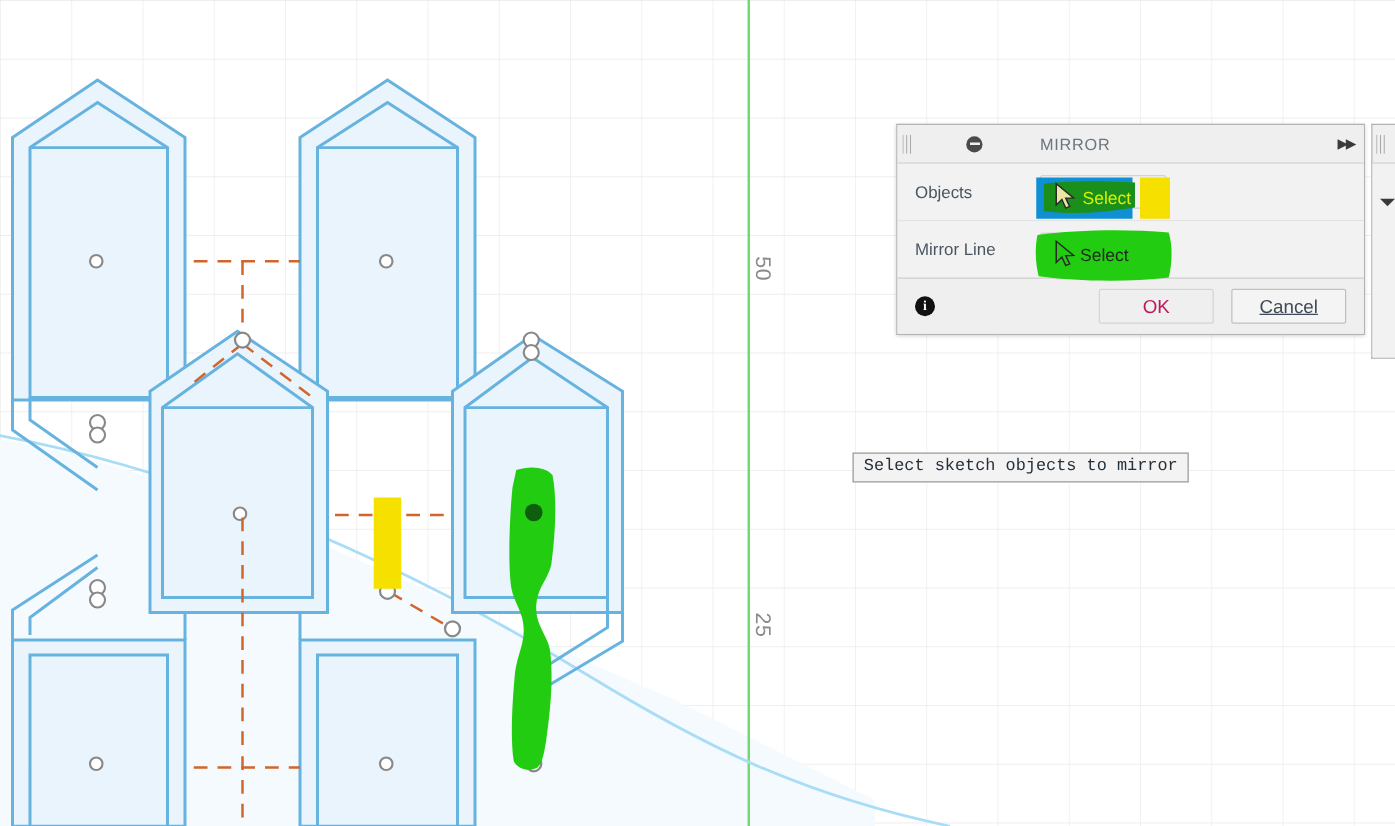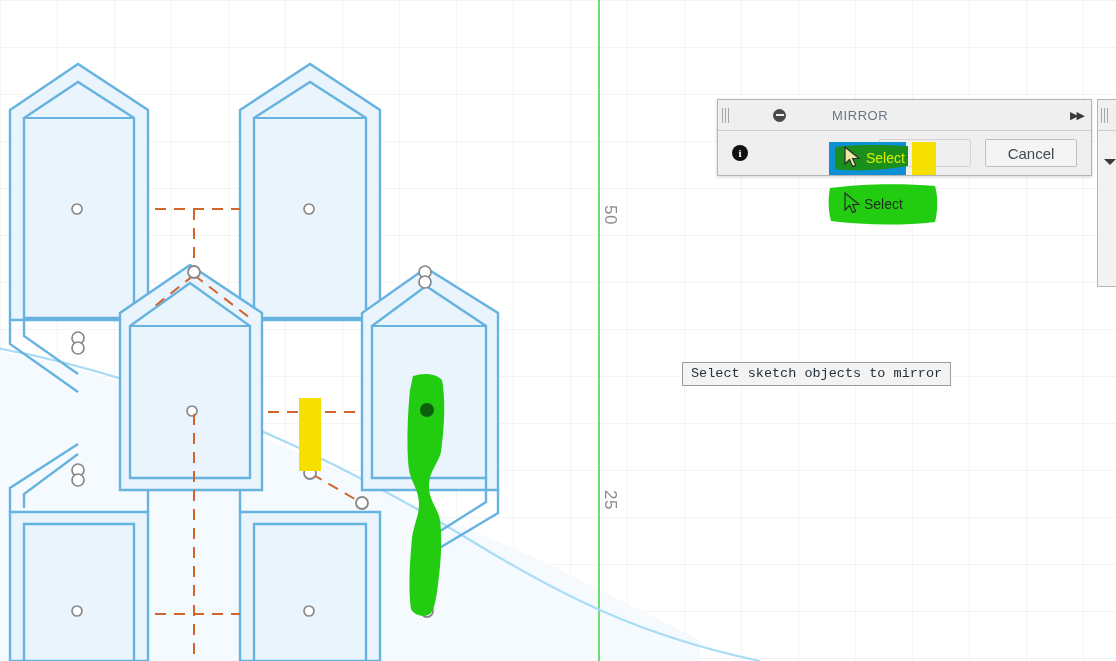--- a/index.html
+++ b/index.html
@@ -91,21 +91,21 @@
     color:#fff;font-size:11px;font-weight:bold;font-family:"Liberation Serif",serif;
     display:flex;align-items:center;justify-content:center;line-height:1;
   }
   .btn{
     height:26px;border:1px solid #c0c0c0;border-radius:2px;
     background:#f4f4f4;font-size:15px;
     display:flex;align-items:center;justify-content:center;
     font-family:"Liberation Sans",sans-serif;
   }
   #ok-button{width:90px;margin-left:auto;color:#be185d;background:#efefef;border-color:#d5d5d5;}
-  #cancel-button{width:90px;margin-left:14px;color:#3f4a56;}
+  #cancel-button{width:90px;margin-left:14px;color:#3f4a56;text-decoration:underline;}
 
   
   #side-panel{
     position:absolute;left:1097px;top:99px;width:22px;
     background:#f0f0f0;border:1px solid #b4b4b4;border-right:none;
     height:186px;
   }
   #side-panel .sp-title{
     height:30px;border-bottom:1px solid #cdcdcd;display:flex;align-items:center;padding-left:3px;
   }
@@ -254,21 +254,43 @@
 
 <div id="mirror-dialog">
 
   <div class="dlg-title">
     <span class="grip"></span>
     <span class="collapse-circle"></span>
     <span class="dlg-title-text">MIRROR</span>
     <span class="dlg-expand">▶▶</span>
   </div>
 
-
+  <div class="dlg-row">
+    <span class="dlg-row-label">Objects</span>
+    <div class="select-btn">
+      <span class="cursor-glyph">
+        <svg width="11" height="14" viewBox="0 0 11 14">
+          <path d="M1 1 L1 11 L3.6 8.4 L5.4 12.4 L7.2 11.6 L5.4 7.8 L9 7.6 Z" fill="#d8d8d8" stroke="#3a3a3a" stroke-width="1"></path>
+        </svg>
+      </span>
+      <span>Select</span>
+    </div>
+  </div>
+
+  <div class="dlg-row r2">
+    <span class="dlg-row-label">Mirror Line</span>
+    <div class="select-btn">
+      <span class="cursor-glyph">
+        <svg width="11" height="14" viewBox="0 0 11 14">
+          <path d="M1 1 L1 11 L3.6 8.4 L5.4 12.4 L7.2 11.6 L5.4 7.8 L9 7.6 Z" fill="none" stroke="#3a3a3a" stroke-width="1"></path>
+        </svg>
+      </span>
+      <span>Select</span>
+    </div>
+  </div>
 
   <div class="dlg-footer">
     <span class="info-icon">i</span>
     <div class="btn" id="ok-button">OK</div>
     <div class="btn" id="cancel-button">Cancel</div>
   </div>
 </div>
 
 <svg class="layer" viewBox="0 0 1116 661" xmlns="http://www.w3.org/2000/svg" style="pointer-events:none">
 

